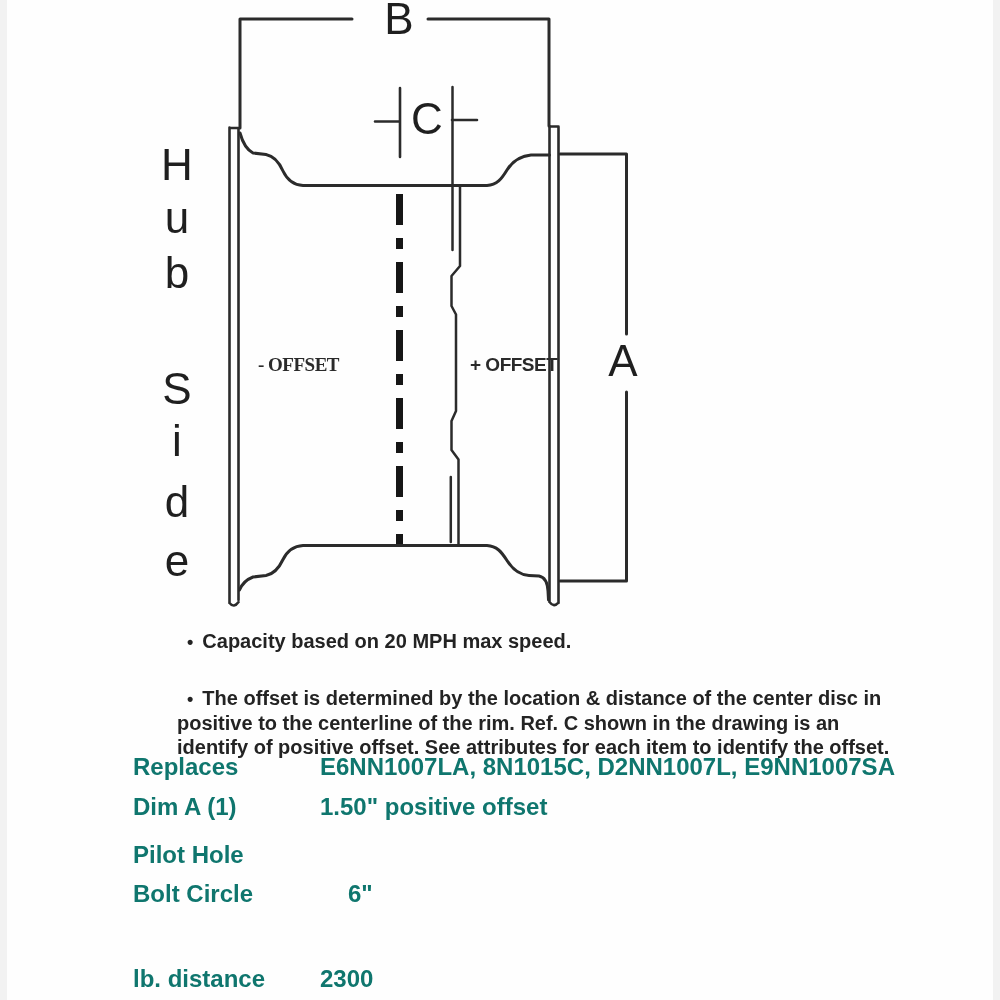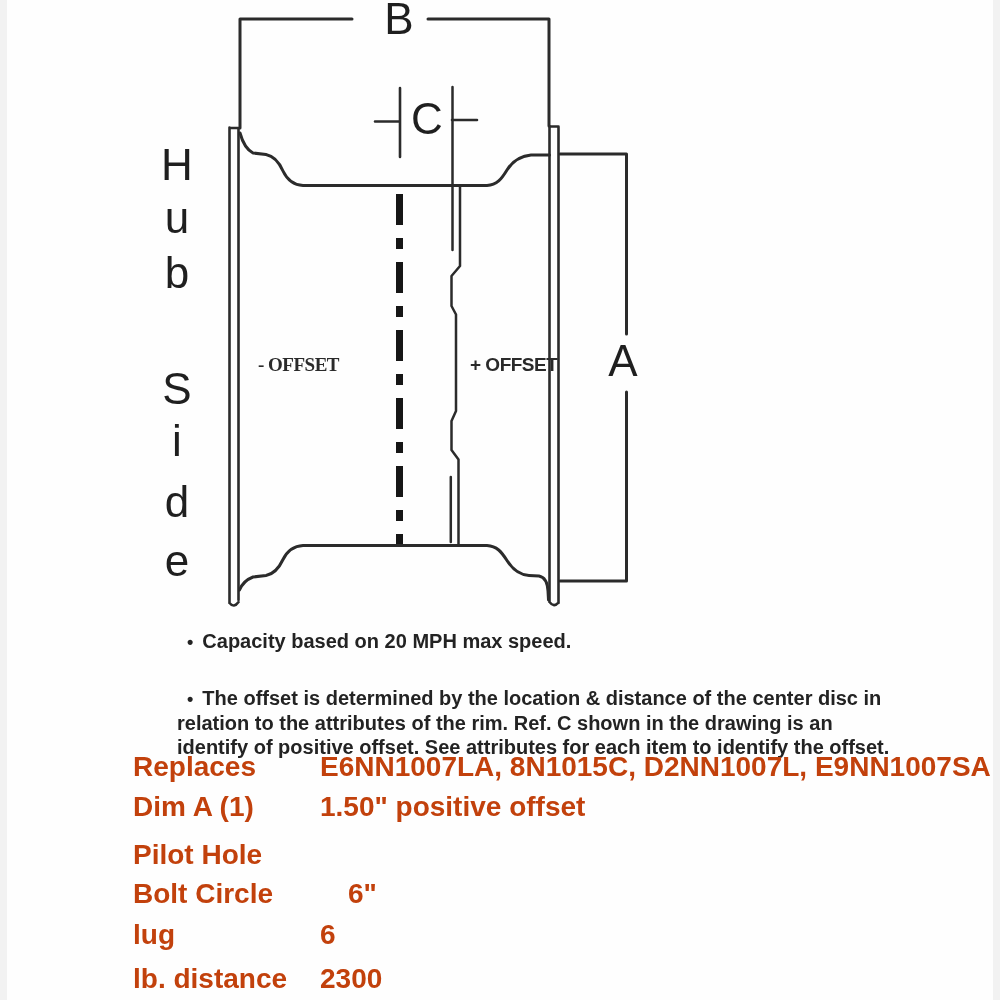--- a/index.html
+++ b/index.html
@@ -33,21 +33,21 @@
   .note{
     position:absolute;left:133px;width:740px;
     font-size:20px;line-height:24px;font-weight:700;color:#232323;margin-left:44px;
   }
   .note-line{text-indent:0;}
   .note-first{text-indent:10px;}
   .bullet{display:inline-block;text-indent:0;margin-right:9px;font-size:18px;}
   .spec-row{
     position:absolute;left:133px;width:800px;
     display:flex;flex-direction:row;align-items:flex-start;
-    font-size:28px;line-height:23px;font-weight:700;color:#c2410c;
+    font-size:24px;line-height:23px;font-weight:700;color:#0f766e;
   }
   .spec-label{flex:0 0 187px;}
   .spec-value{flex:1 1 auto;white-space:nowrap;}
 </style>
 </head>
 <body>
 
 <div id="canvas">
   <div class="edge-strip edge-left"></div>
   <div class="edge-strip edge-right"></div>
@@ -104,41 +104,37 @@
   <div class="note" style="top:629px;">
     <div class="note-line note-first">
       <span class="bullet">•</span><span>Capacity based on 20 MPH max speed.</span>
     </div>
   </div>
 
   <div class="note" style="top:686px;">
     <div class="note-line note-first">
       <span class="bullet">•</span><span>The offset is determined by the location &amp; distance of the center disc in</span>
     </div>
-    <div class="note-line">relation to the attributes of the rim. Ref. C shown in the drawing is an</div>
+    <div class="note-line">positive to the centerline of the rim. Ref. C shown in the drawing is an</div>
     <div class="note-line">identify of positive offset. See attributes for each item to identify the offset.</div>
   </div>
 
   <div class="spec-row" style="top:755px;">
     <span class="spec-label">Replaces</span>
     <span class="spec-value">E6NN1007LA, 8N1015C, D2NN1007L, E9NN1007SA</span>
   </div>
   <div class="spec-row" style="top:795px;">
     <span class="spec-label">Dim A (1)</span>
     <span class="spec-value">1.50" positive offset</span>
   </div>
   <div class="spec-row" style="top:843px;flex-direction:column;">
     <span class="spec-label">Pilot Hole</span>
     <span class="spec-value">4.625"</span>
   </div>
   <div class="spec-row" style="top:882px;gap:28px;">
     <span class="spec-label">Bolt Circle</span>
     <span class="spec-value">6"</span>
   </div>
-  <div class="spec-row" style="top:923px;">
-    <span class="spec-label">lug</span>
-    <span class="spec-value">6</span>
-  </div>
   <div class="spec-row" style="top:967px;">
     <span class="spec-label">lb. distance</span>
     <span class="spec-value">2300</span>
   </div>
 </div>
 
 </body></html>

